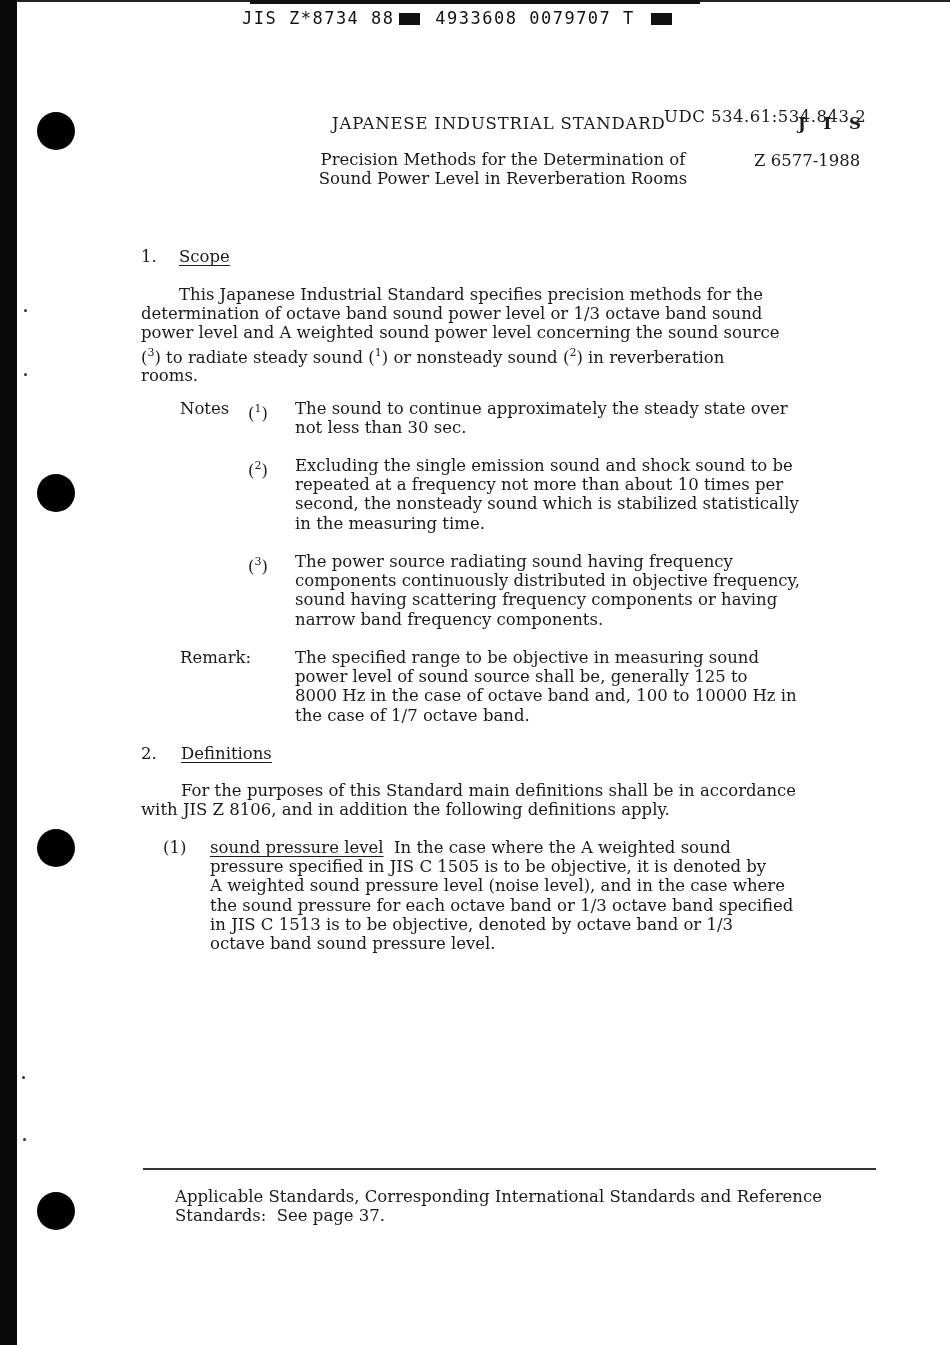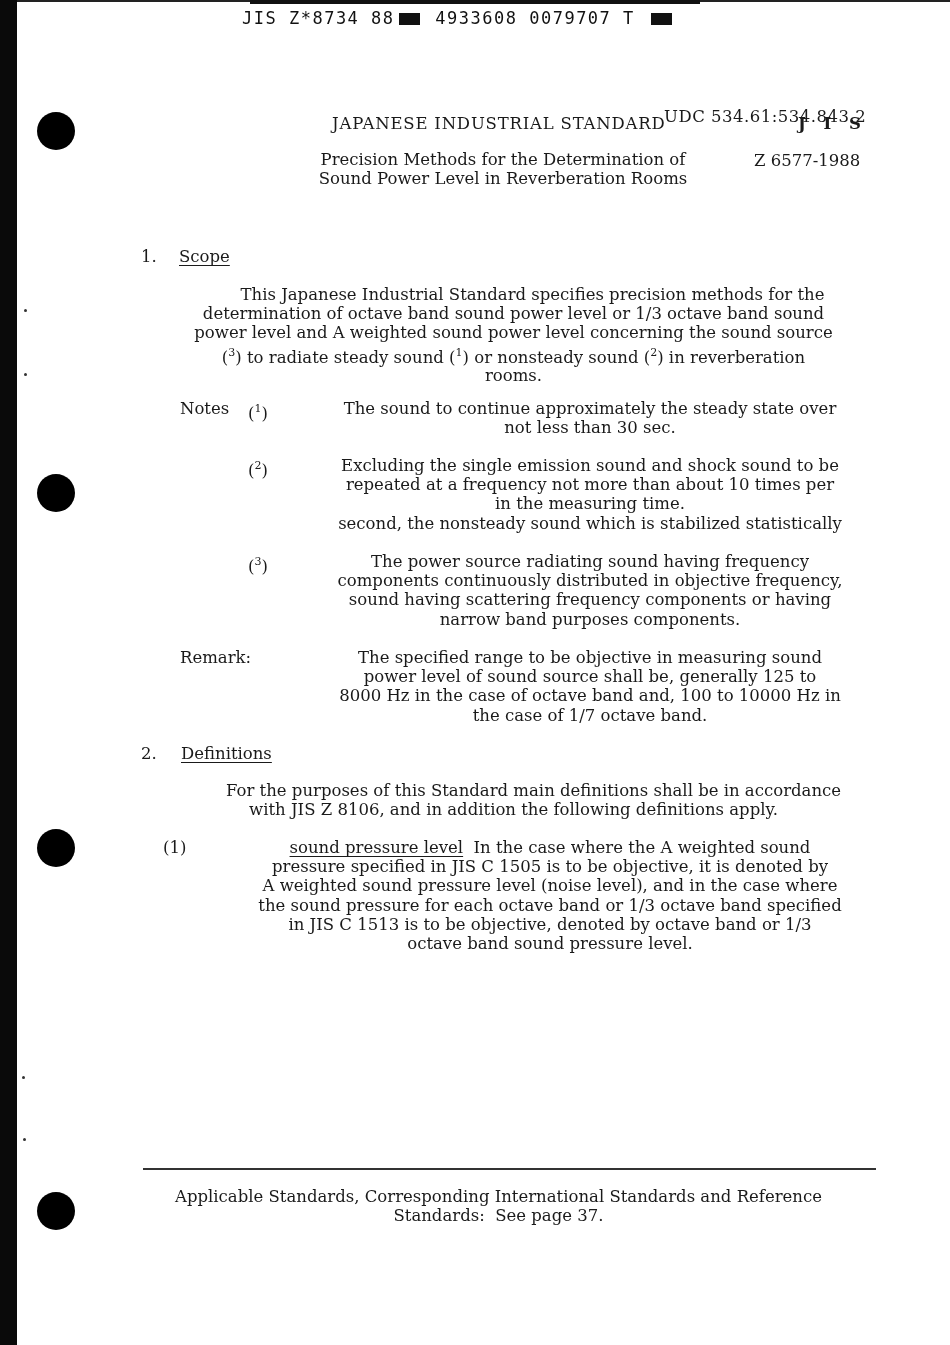--- a/index.html
+++ b/index.html
@@ -2,21 +2,21 @@
 <html><head>
   <meta charset="utf-8">
   <style>
     html, body { margin: 0; padding: 0; }
     body {
       width: 950px; height: 1345px; position: relative; overflow: hidden;
       background: #ffffff; color: #1a1a1a;
       font-family: "DejaVu Serif", "Liberation Serif", serif;
       font-size: 16.5px;
     }
-    .abs { position: absolute; text-align: center; }
+    .abs { position: absolute; }
     .left-strip { left: 0; top: 0; width: 17px; height: 1345px; background: #0a0a0a; }
     .top-bar { left: 250px; top: 0; width: 450px; height: 4px; background: #111; }
     .top-bar2 { left: 17px; top: 0; width: 933px; height: 2px; background: #222; }
     .header-code {
       left: 242px; top: 8px;
       font-family: "DejaVu Sans Mono", "Liberation Mono", monospace;
       font-size: 17px; letter-spacing: 1.5px; color: #111; white-space: pre;
     }
     .blk { display: inline-block; width: 21px; height: 12px; background: #111; vertical-align: -1px; margin: 0 4px; }
     .punch { width: 38px; height: 38px; border-radius: 50%; background: #000; left: 37px; }
@@ -81,30 +81,30 @@
 <div class="abs line note-mark" style="top:399px">(<sup>1</sup>)</div>
 <div class="abs note-text" style="top:399px">
   <div class="line">The sound to continue approximately the steady state over</div>
   <div class="line">not less than 30 sec.</div>
 </div>
 
 <div class="abs line note-mark" style="top:456px">(<sup>2</sup>)</div>
 <div class="abs note-text" style="top:456px">
   <div class="line">Excluding the single emission sound and shock sound to be</div>
   <div class="line">repeated at a frequency not more than about 10 times per</div>
+  <div class="line">second, the nonsteady sound which is stabilized statistically</div>
   <div class="line">in the measuring time.</div>
-  <div class="line">second, the nonsteady sound which is stabilized statistically</div>
 </div>
 
 <div class="abs line note-mark" style="top:552px">(<sup>3</sup>)</div>
 <div class="abs note-text" style="top:552px">
   <div class="line">The power source radiating sound having frequency</div>
   <div class="line">components continuously distributed in objective frequency,</div>
   <div class="line">sound having scattering frequency components or having</div>
-  <div class="line">narrow band purposes components.</div>
+  <div class="line">narrow band frequency components.</div>
 </div>
 
 <div class="abs line note-label" style="top:648px">Remark:</div>
 <div class="abs note-text" style="top:648px">
   <div class="line">The specified range to be objective in measuring sound</div>
   <div class="line">power level of sound source shall be, generally 125 to</div>
   <div class="line">8000 Hz in the case of octave band and, 100 to 10000 Hz in</div>
   <div class="line">the case of 1/7 octave band.</div>
 </div>
 

